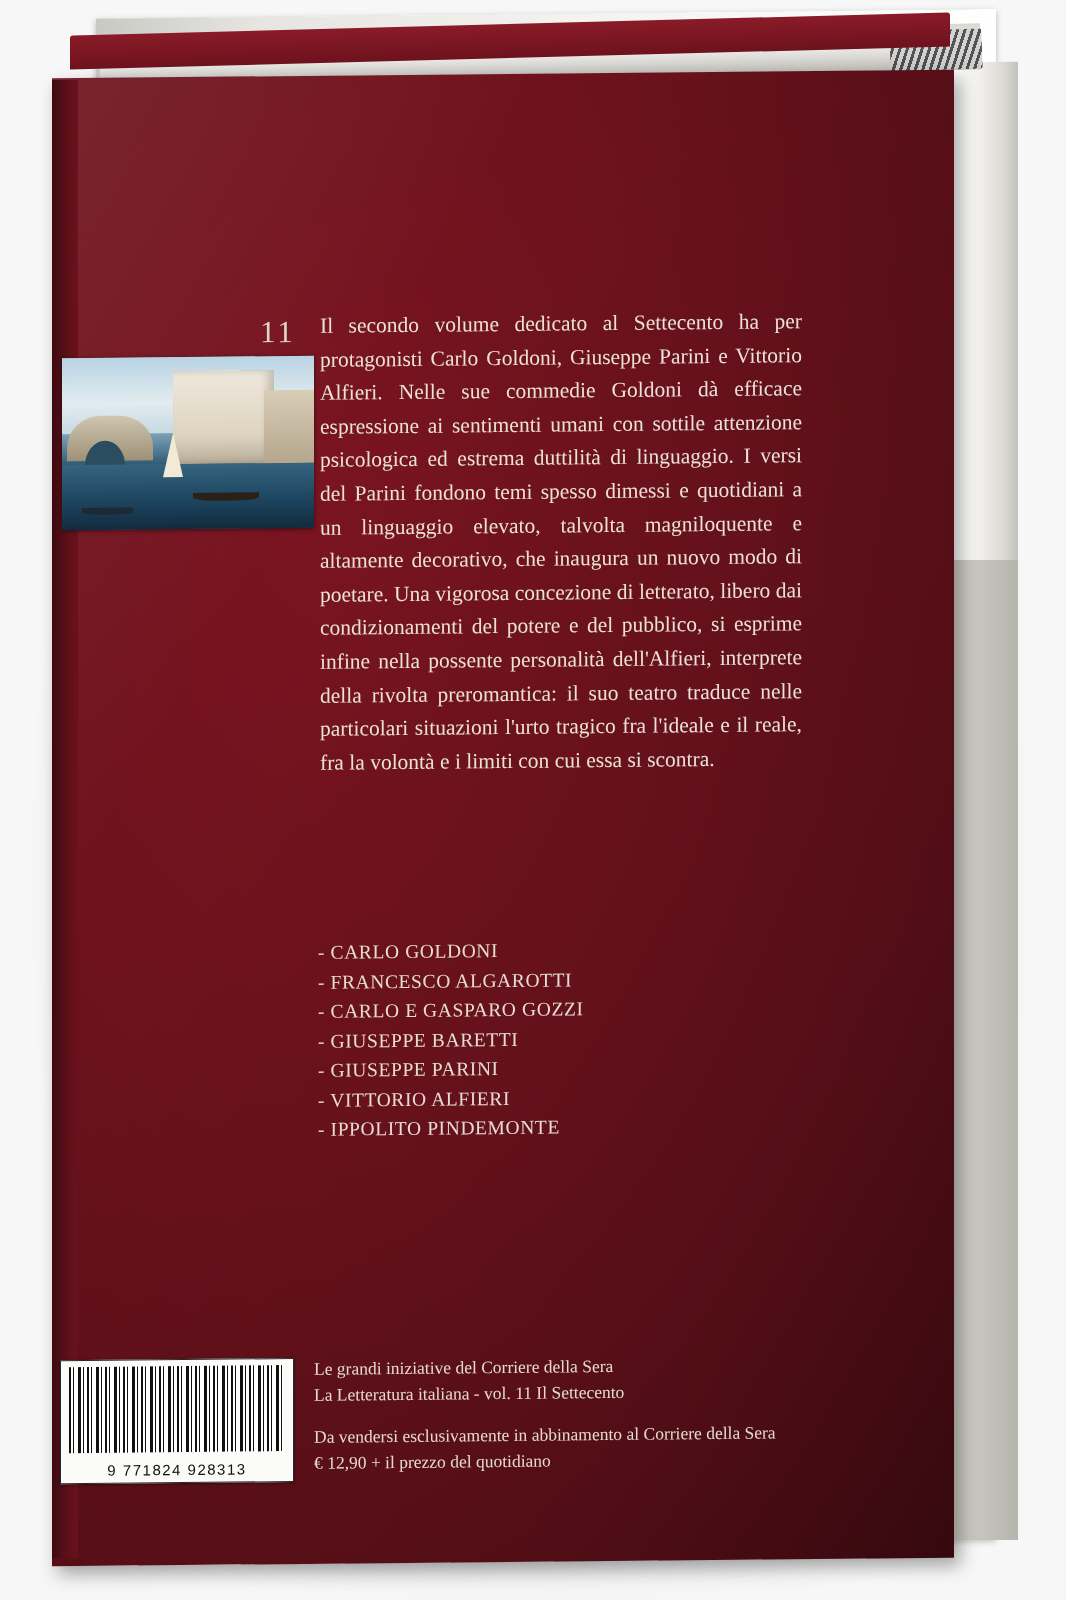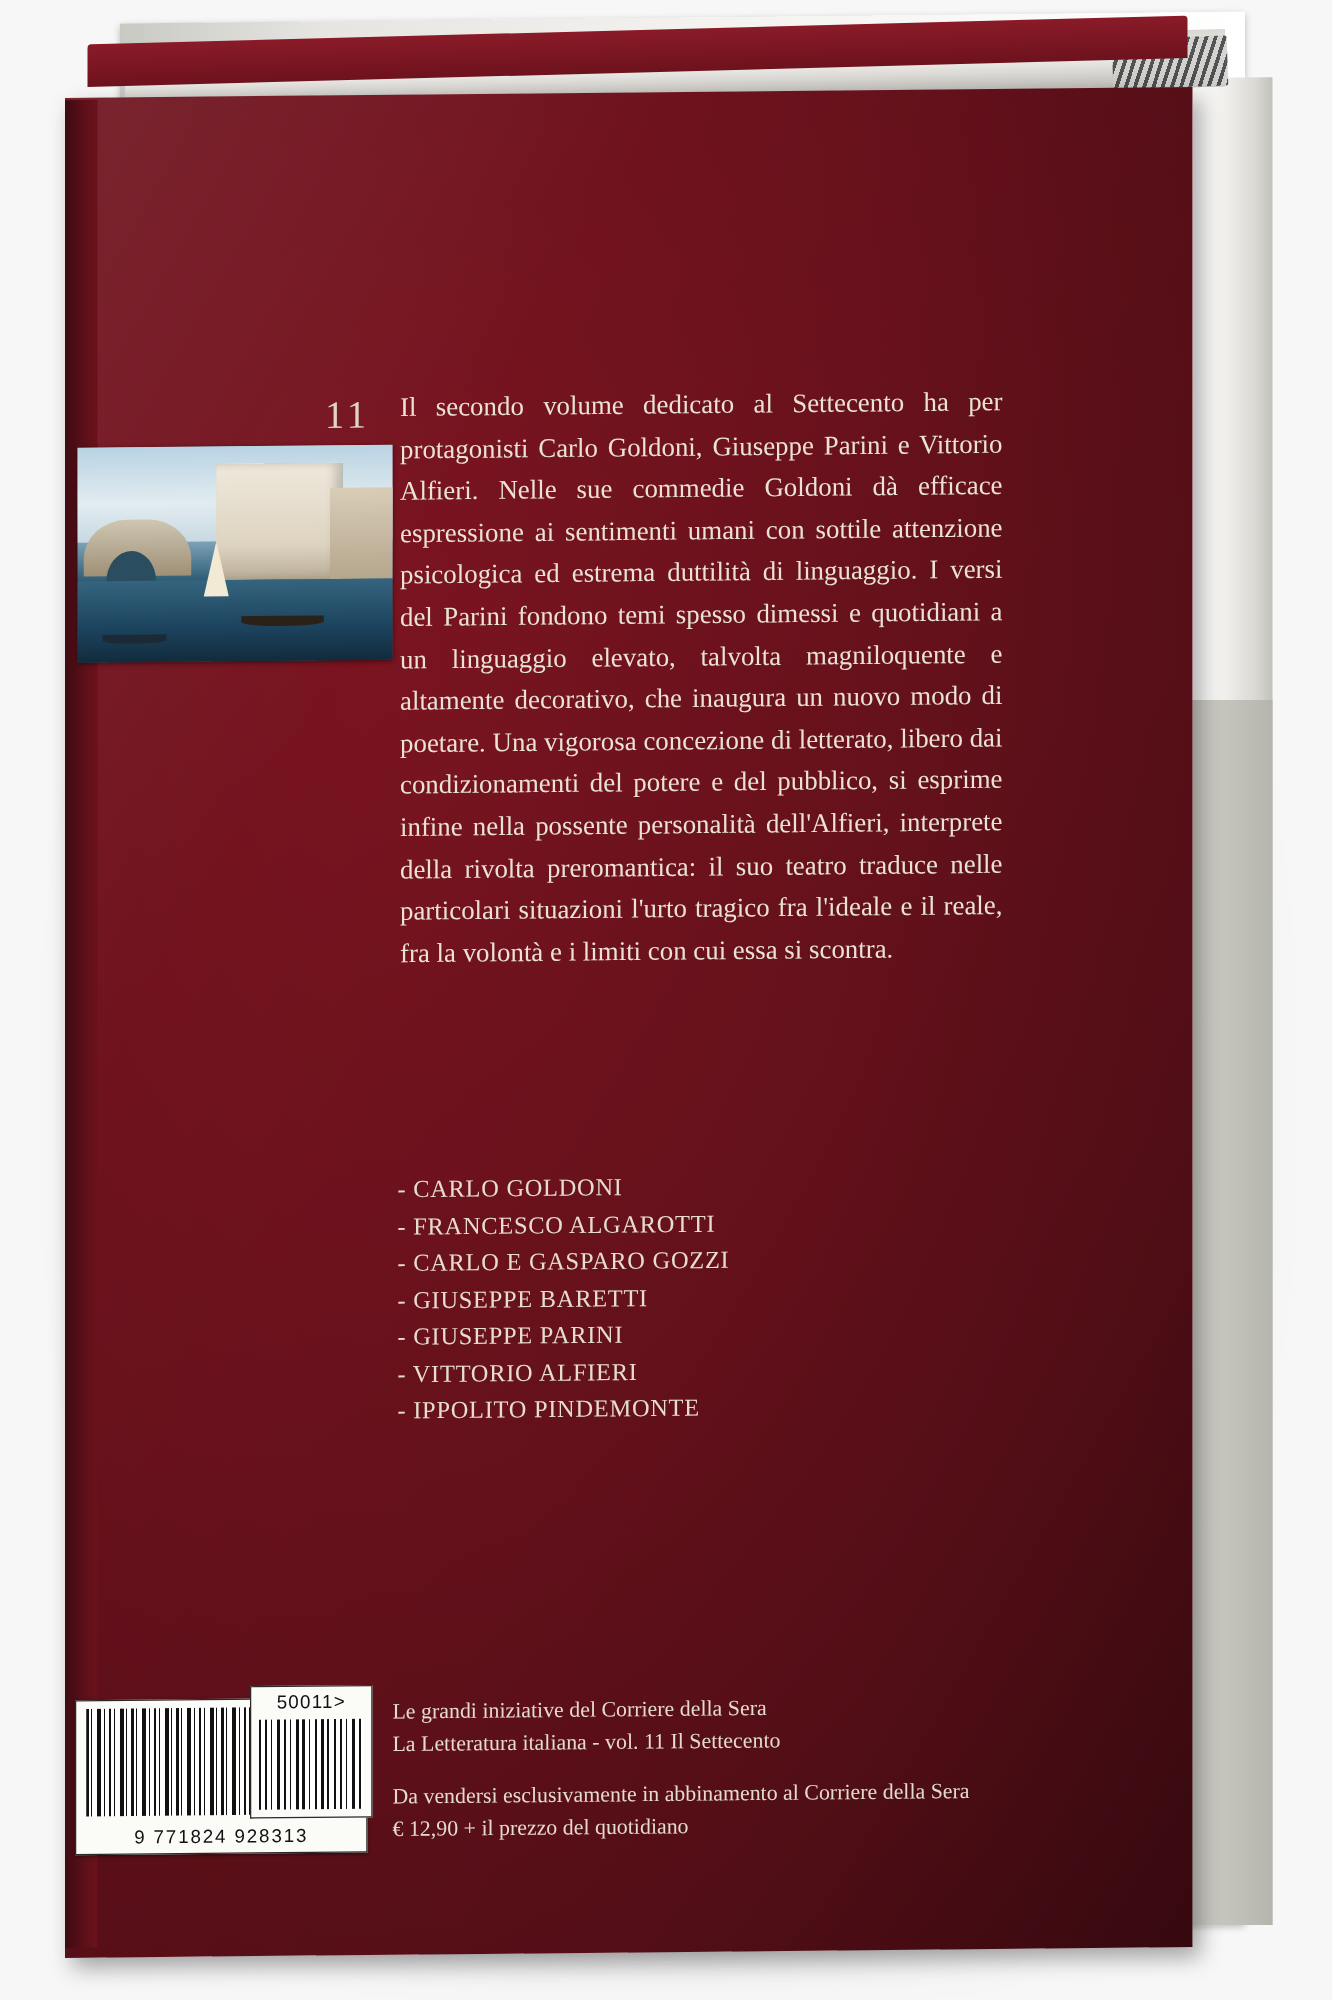--- a/index.html
+++ b/index.html
@@ -360,19 +360,15 @@
     <div class="footer-b">
       <div>Da vendersi esclusivamente in abbinamento al Corriere della Sera</div>
       <div>€ 12,90 + il prezzo del quotidiano</div>
     </div>
 
     <div class="barcode-wrap">
       <div class="bars"></div>
       <div class="ean">9  771824 928313</div>
     </div>
 
-    <div class="addon-wrap">
-      <div class="addon-num">50011&gt;</div>
-      <div class="bars"></div>
-    </div>
 
   </div>
 </div>
 
 </body></html>

